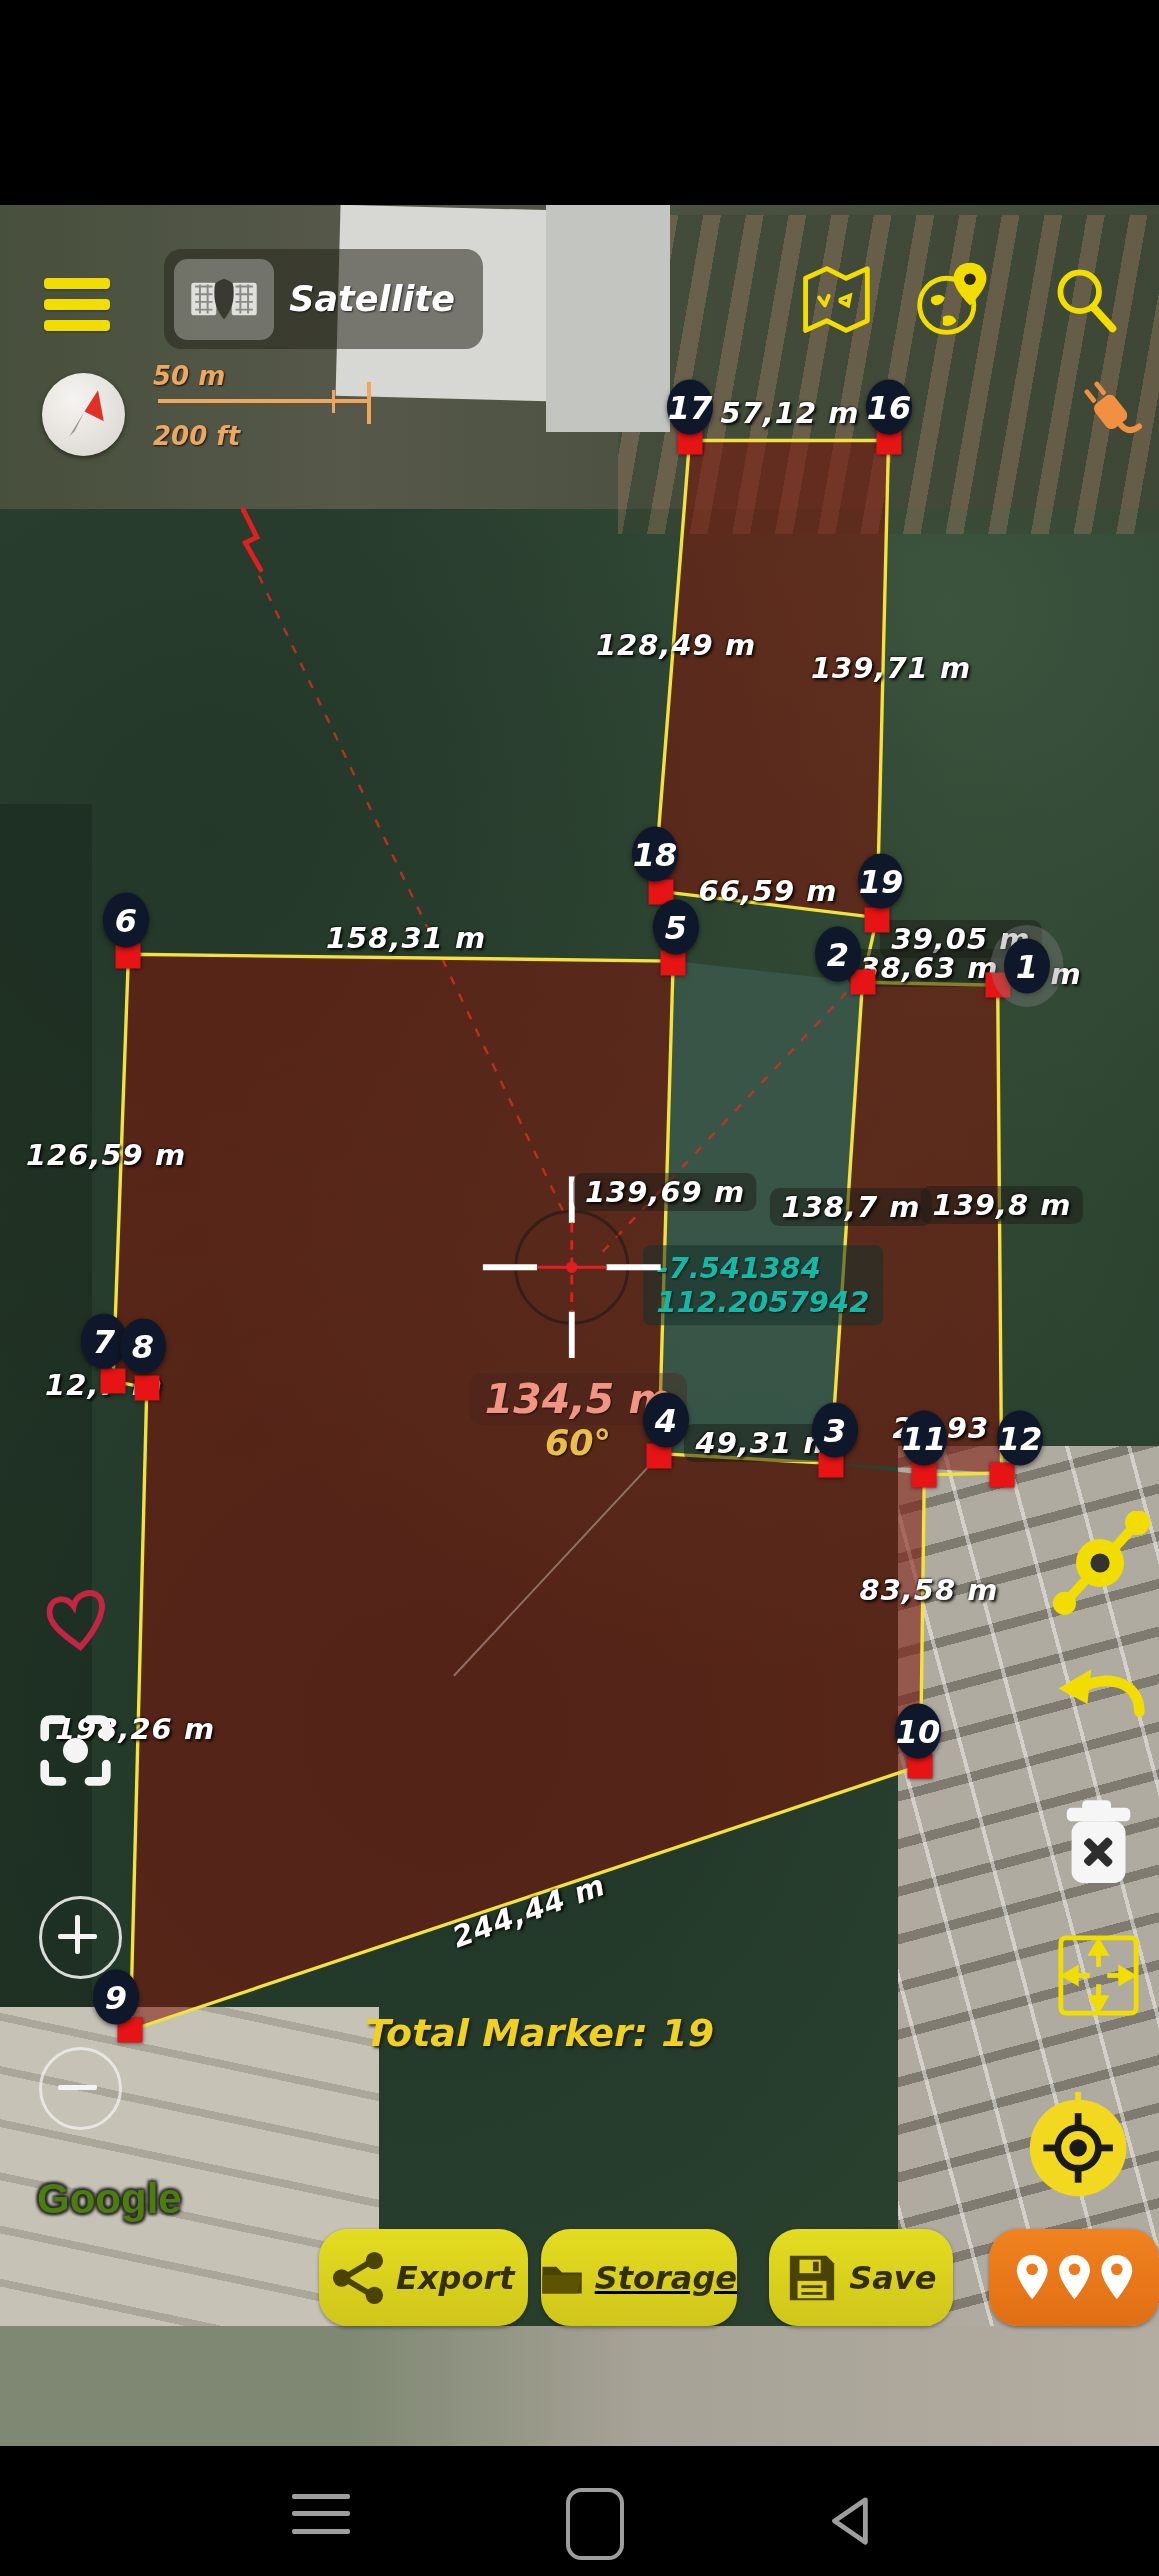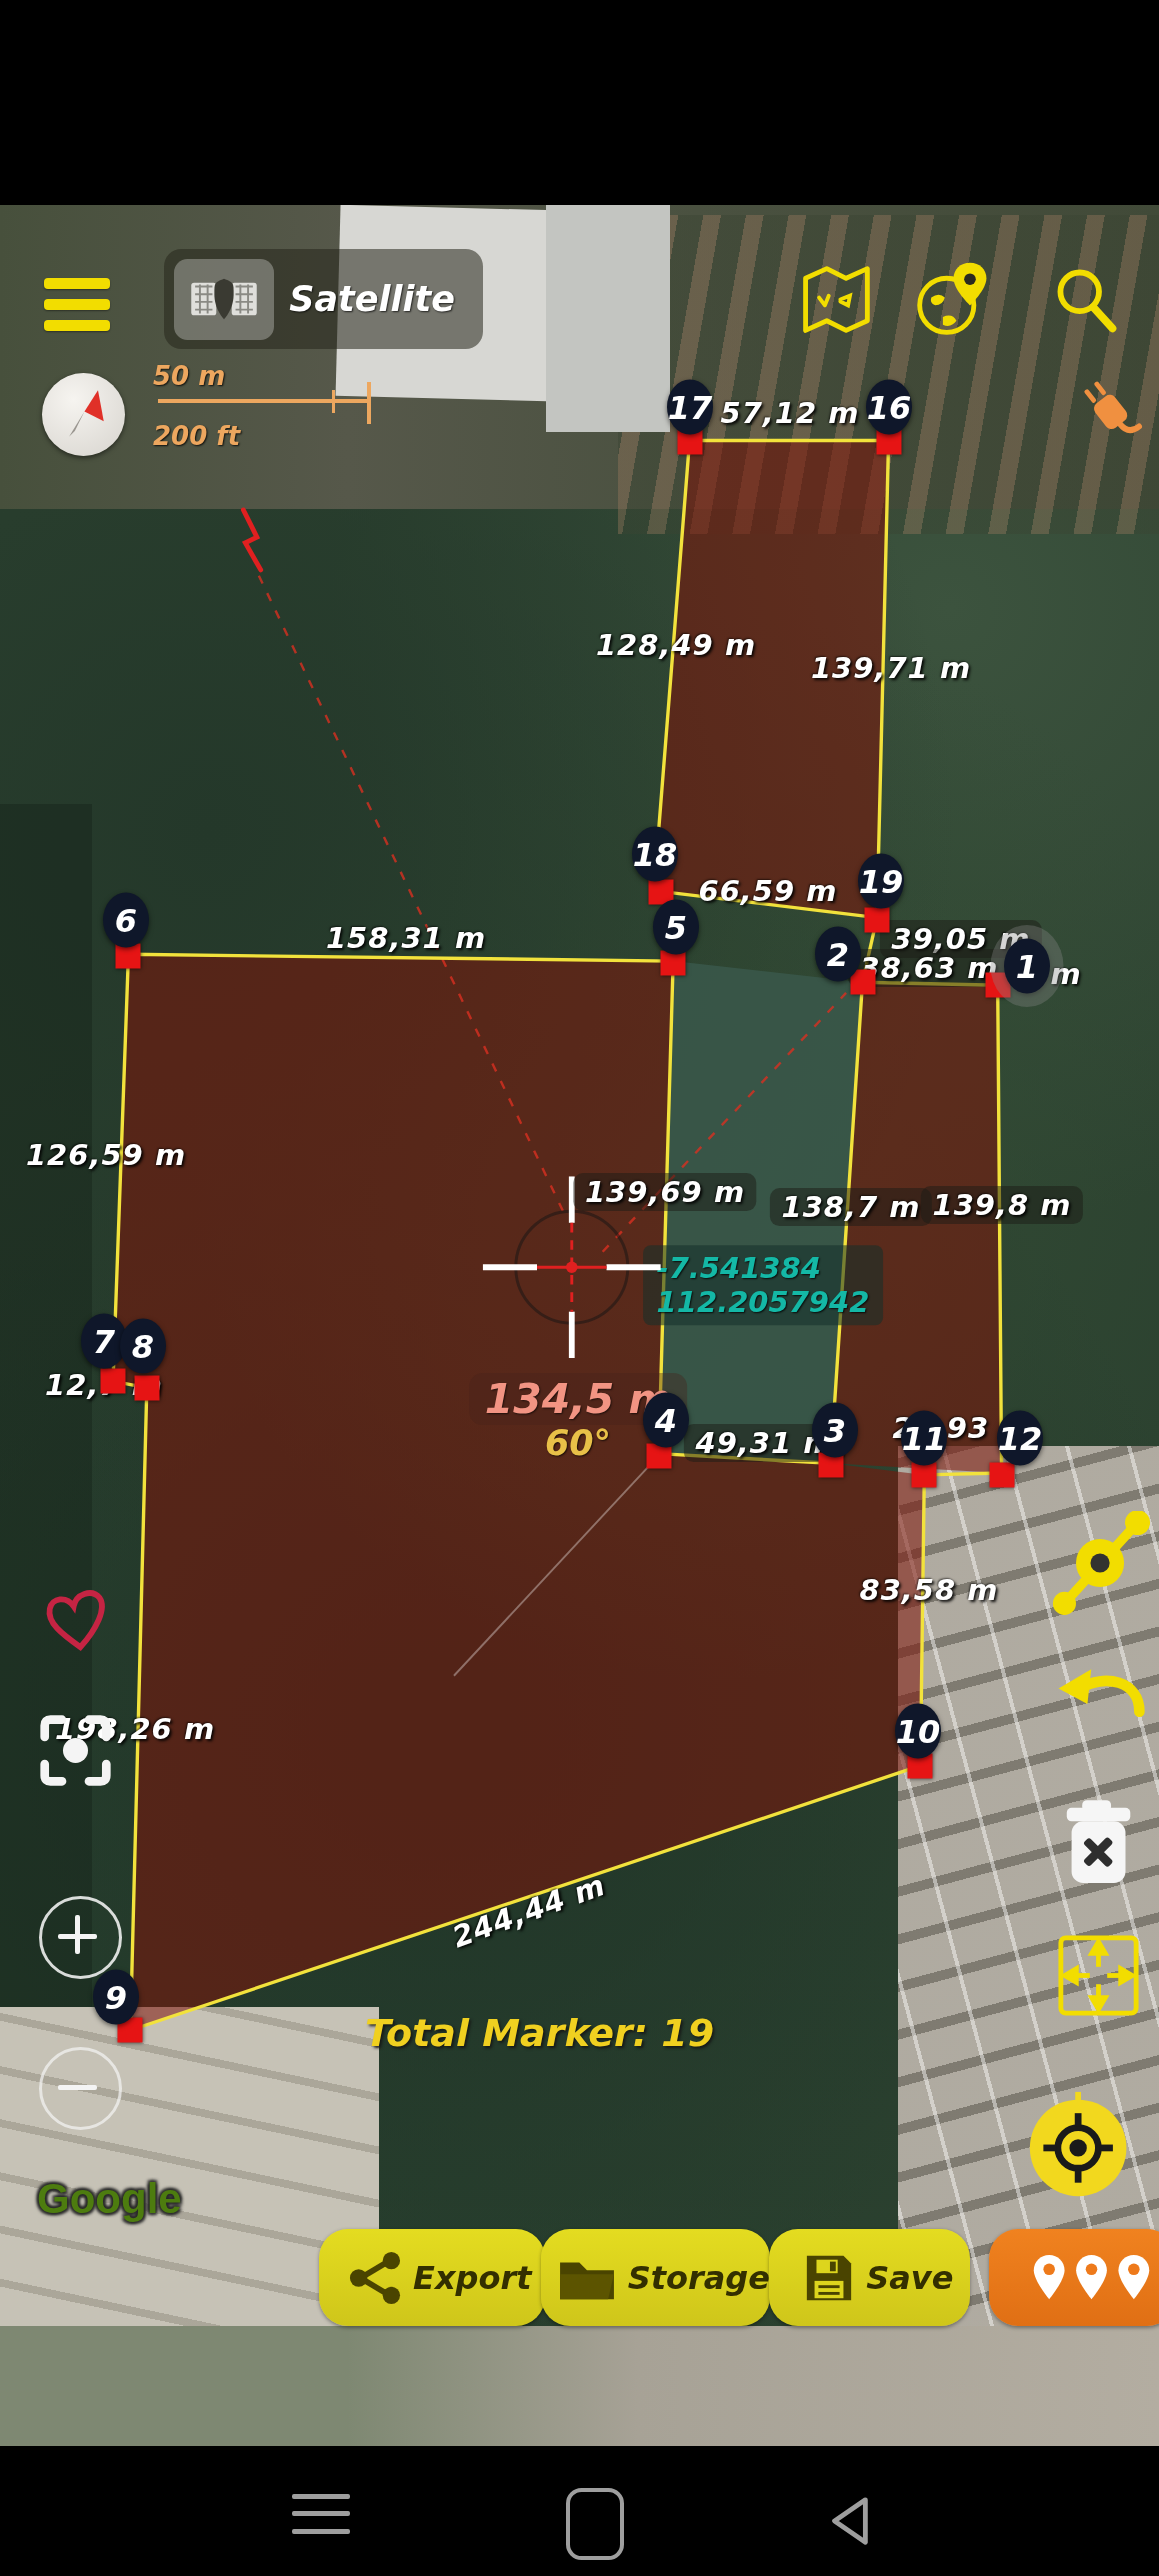--- a/index.html
+++ b/index.html
@@ -86,24 +86,24 @@
   .summary-table{position:absolute;left:365px;top:2055px;width:442px;height:124px;z-index:65;
       background:rgba(48,22,10,.8);border:1.9px solid rgba(202,169,106,.85);border-radius:11.6px;
       display:flex;color:#f0d020;}
   .summary-col{padding:13.5px 0 0 19.3px;}
   .summary-col.col1{width:191px;border-right:1.9px solid rgba(240,240,230,.75);}
   .summary-label{font:italic 700 32px "DejaVu Sans",sans-serif;}
   .summary-value{font:italic 700 36px "DejaVu Sans",sans-serif;margin-top:9.7px;white-space:nowrap;}
   
   .toolbar-btn{position:absolute;top:2229px;height:97px;border-radius:29px;z-index:70;cursor:pointer;
       background:linear-gradient(180deg,#e4dc20,#cfc61a);display:flex;align-items:center;justify-content:center;gap:11.6px;
-      box-shadow:0 1.9px 3.9px rgba(0,0,0,.35);padding-left:17px;}
+      box-shadow:0 1.9px 3.9px rgba(0,0,0,.35);}
   .toolbar-btn .tb-label{color:#332f00;font:italic 700 32px "DejaVu Sans",sans-serif;}
   .btn-export{left:319px;width:209px;}
-  .btn-storage{left:541px;width:212px;}
+  .btn-storage{left:541px;width:196px;text-decoration:underline;}
   .btn-save{left:769px;width:184px;}
   .btn-pins{left:989px;width:170px;background:linear-gradient(180deg,#f0821f,#e06f14);
       display:flex;align-items:center;justify-content:center;gap:9.7px;}
   
   .side{position:absolute;z-index:60;cursor:pointer;}
   .zoom-circle{position:absolute;width:77px;height:77px;border-radius:50%;z-index:60;cursor:pointer;
       border:3.9px solid rgba(250,250,250,.85);}
   .zoom-circle .bar-h{position:absolute;left:15.5px;top:35px;width:39px;height:4.8px;background:#f4f4f4;border-radius:1.9px;}
   .zoom-circle .bar-v{position:absolute;left:33px;top:15.5px;width:4.8px;height:39px;background:#f4f4f4;border-radius:1.9px;}
   .zoom-in{left:39px;top:1896px;}

